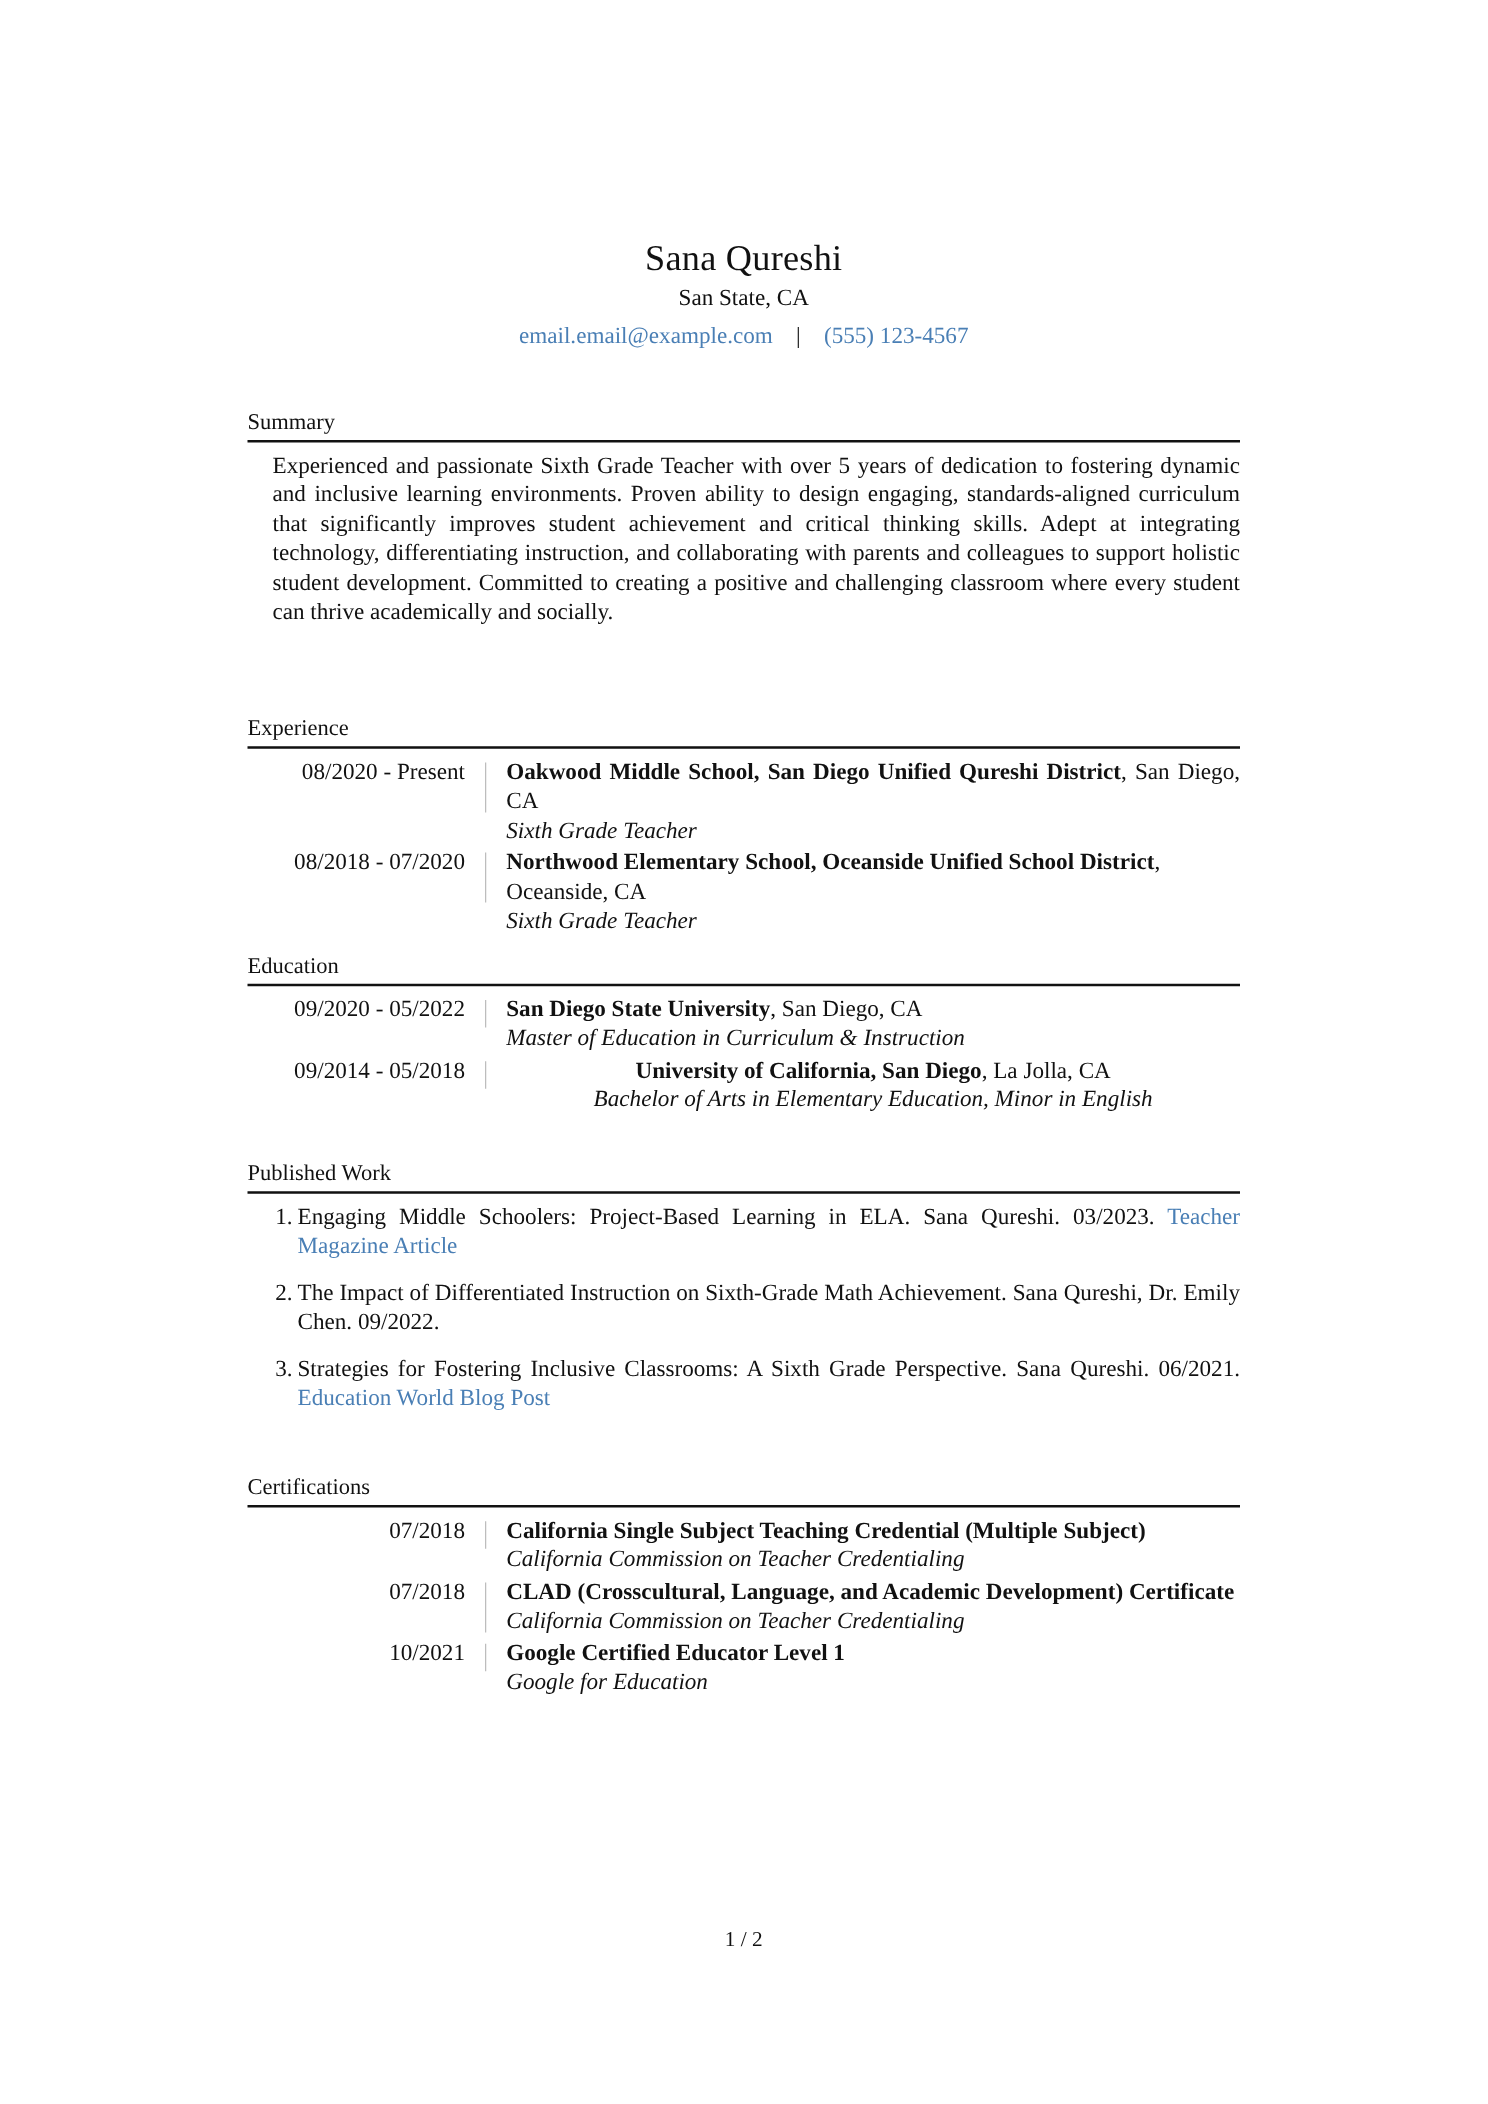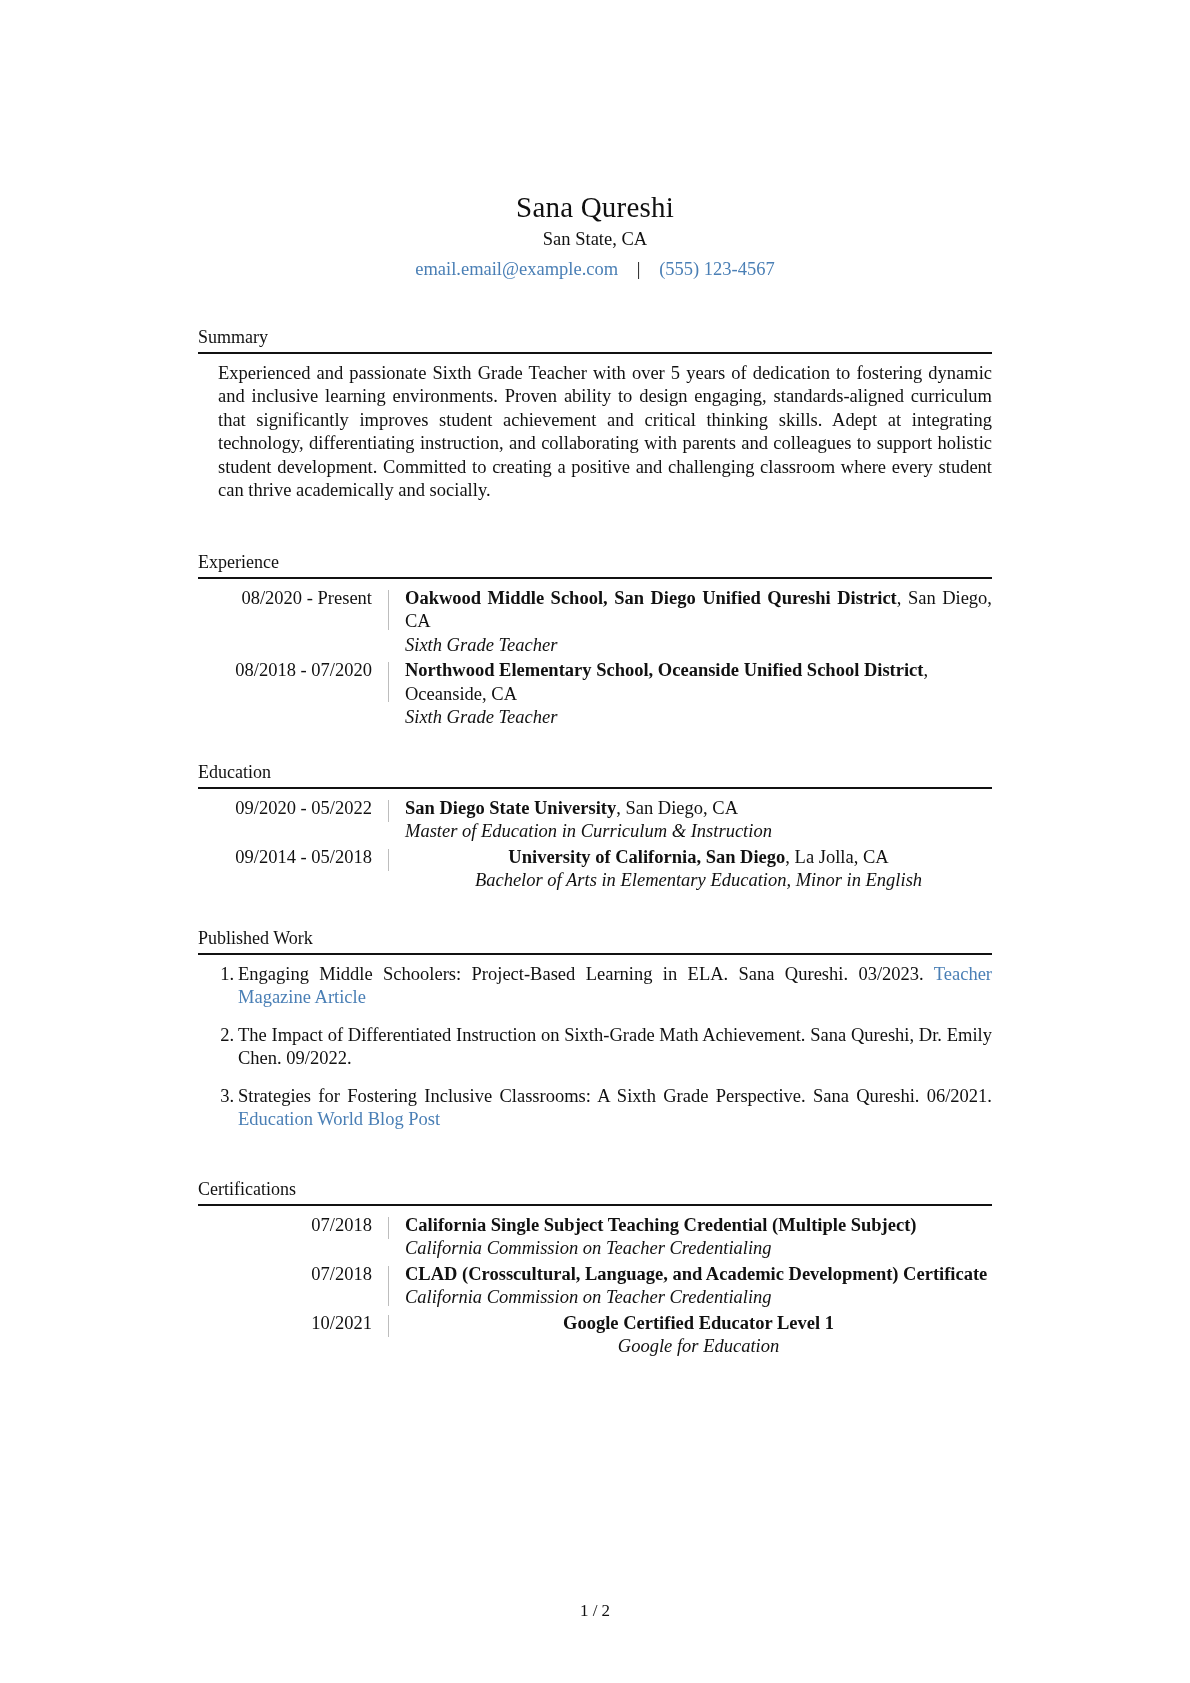--- a/index.html
+++ b/index.html
@@ -135,21 +135,21 @@
     .pub-text {
       flex: 1 1 auto;
       text-align: justify;
     }
     .pub-title {
       font-weight: normal;
     }
 
     .page-number {
       position: absolute;
-      top: 1600px;
+      top: 1541px;
       left: 0;
       width: 1190px;
       text-align: center;
       font-size: 17px;
       line-height: 22px;
     }
   </style>
 </head>
 <body>
 
@@ -165,21 +165,21 @@
     </div>
   </div>
 
   <div class="section" style="top: 134px;">
     <h2 class="section-title">Summary</h2>
     <div class="section-body">
       <p class="summary-text">Experienced and passionate Sixth Grade Teacher with over 5 years of dedication to fostering dynamic and inclusive learning environments. Proven ability to design engaging, standards-aligned curriculum that significantly improves student achievement and critical thinking skills. Adept at integrating technology, differentiating instruction, and collaborating with parents and colleagues to support holistic student development. Committed to creating a positive and challenging classroom where every student can thrive academically and socially.</p>
     </div>
   </div>
 
-  <div class="section" style="top: 359px;">
+  <div class="section" style="top: 379px;">
     <h2 class="section-title">Experience</h2>
     <div class="section-body">
       <div class="entry">
         <div class="entry-date">08/2020 - Present</div>
         <div class="entry-bar"></div>
         <div class="entry-content">
           <span class="strong">Oakwood Middle School, San Diego Unified Qureshi District</span><span>, San Diego, CA</span>
           <span class="line role">Sixth Grade Teacher</span>
         </div>
       </div>
@@ -257,21 +257,21 @@
         <div class="entry-date">07/2018</div>
         <div class="entry-bar"></div>
         <div class="entry-content">
           <span class="strong">CLAD (Crosscultural, Language, and Academic Development) Certificate</span>
           <span class="line role">California Commission on Teacher Credentialing</span>
         </div>
       </div>
       <div class="entry">
         <div class="entry-date">10/2021</div>
         <div class="entry-bar" style="height:22px;"></div>
-        <div class="entry-content" style="text-align:center;">
+        <div class="entry-content" style="text-align:left;">
           <span class="strong">Google Certified Educator Level 1</span>
           <span class="line role">Google for Education</span>
         </div>
       </div>
     </div>
   </div>
 
 </div>
 
 <div class="page-number">1 / 2</div>

